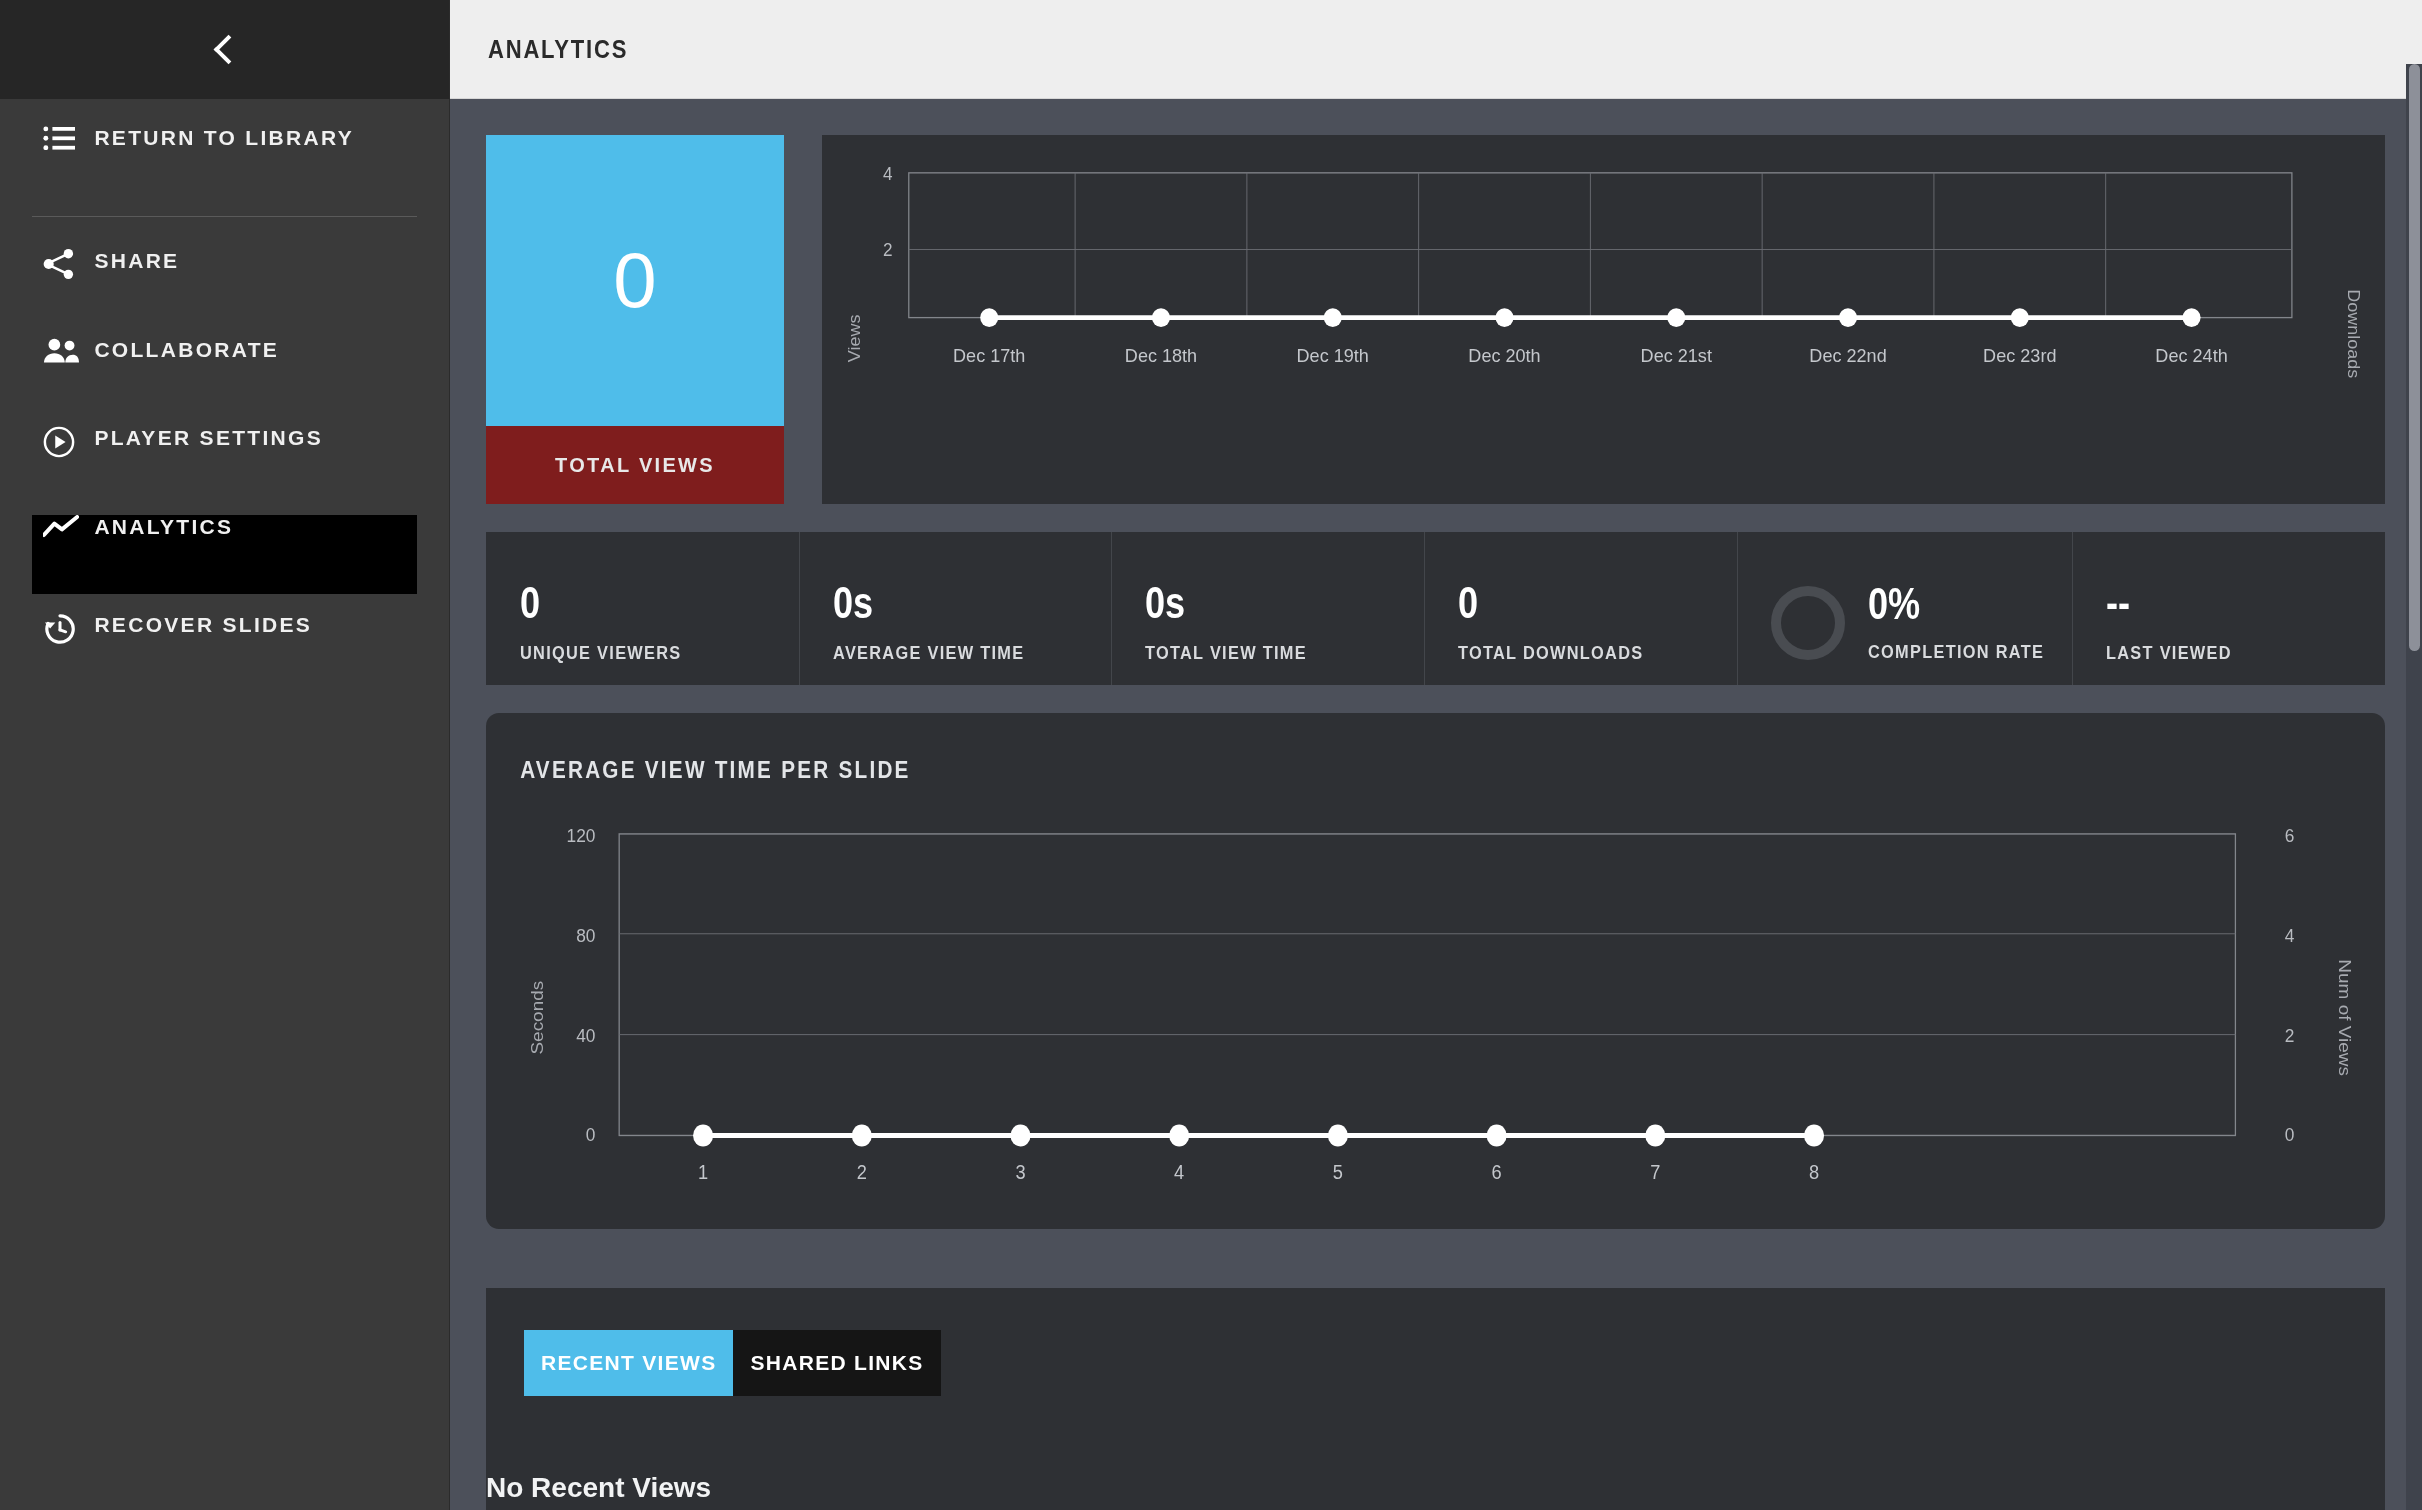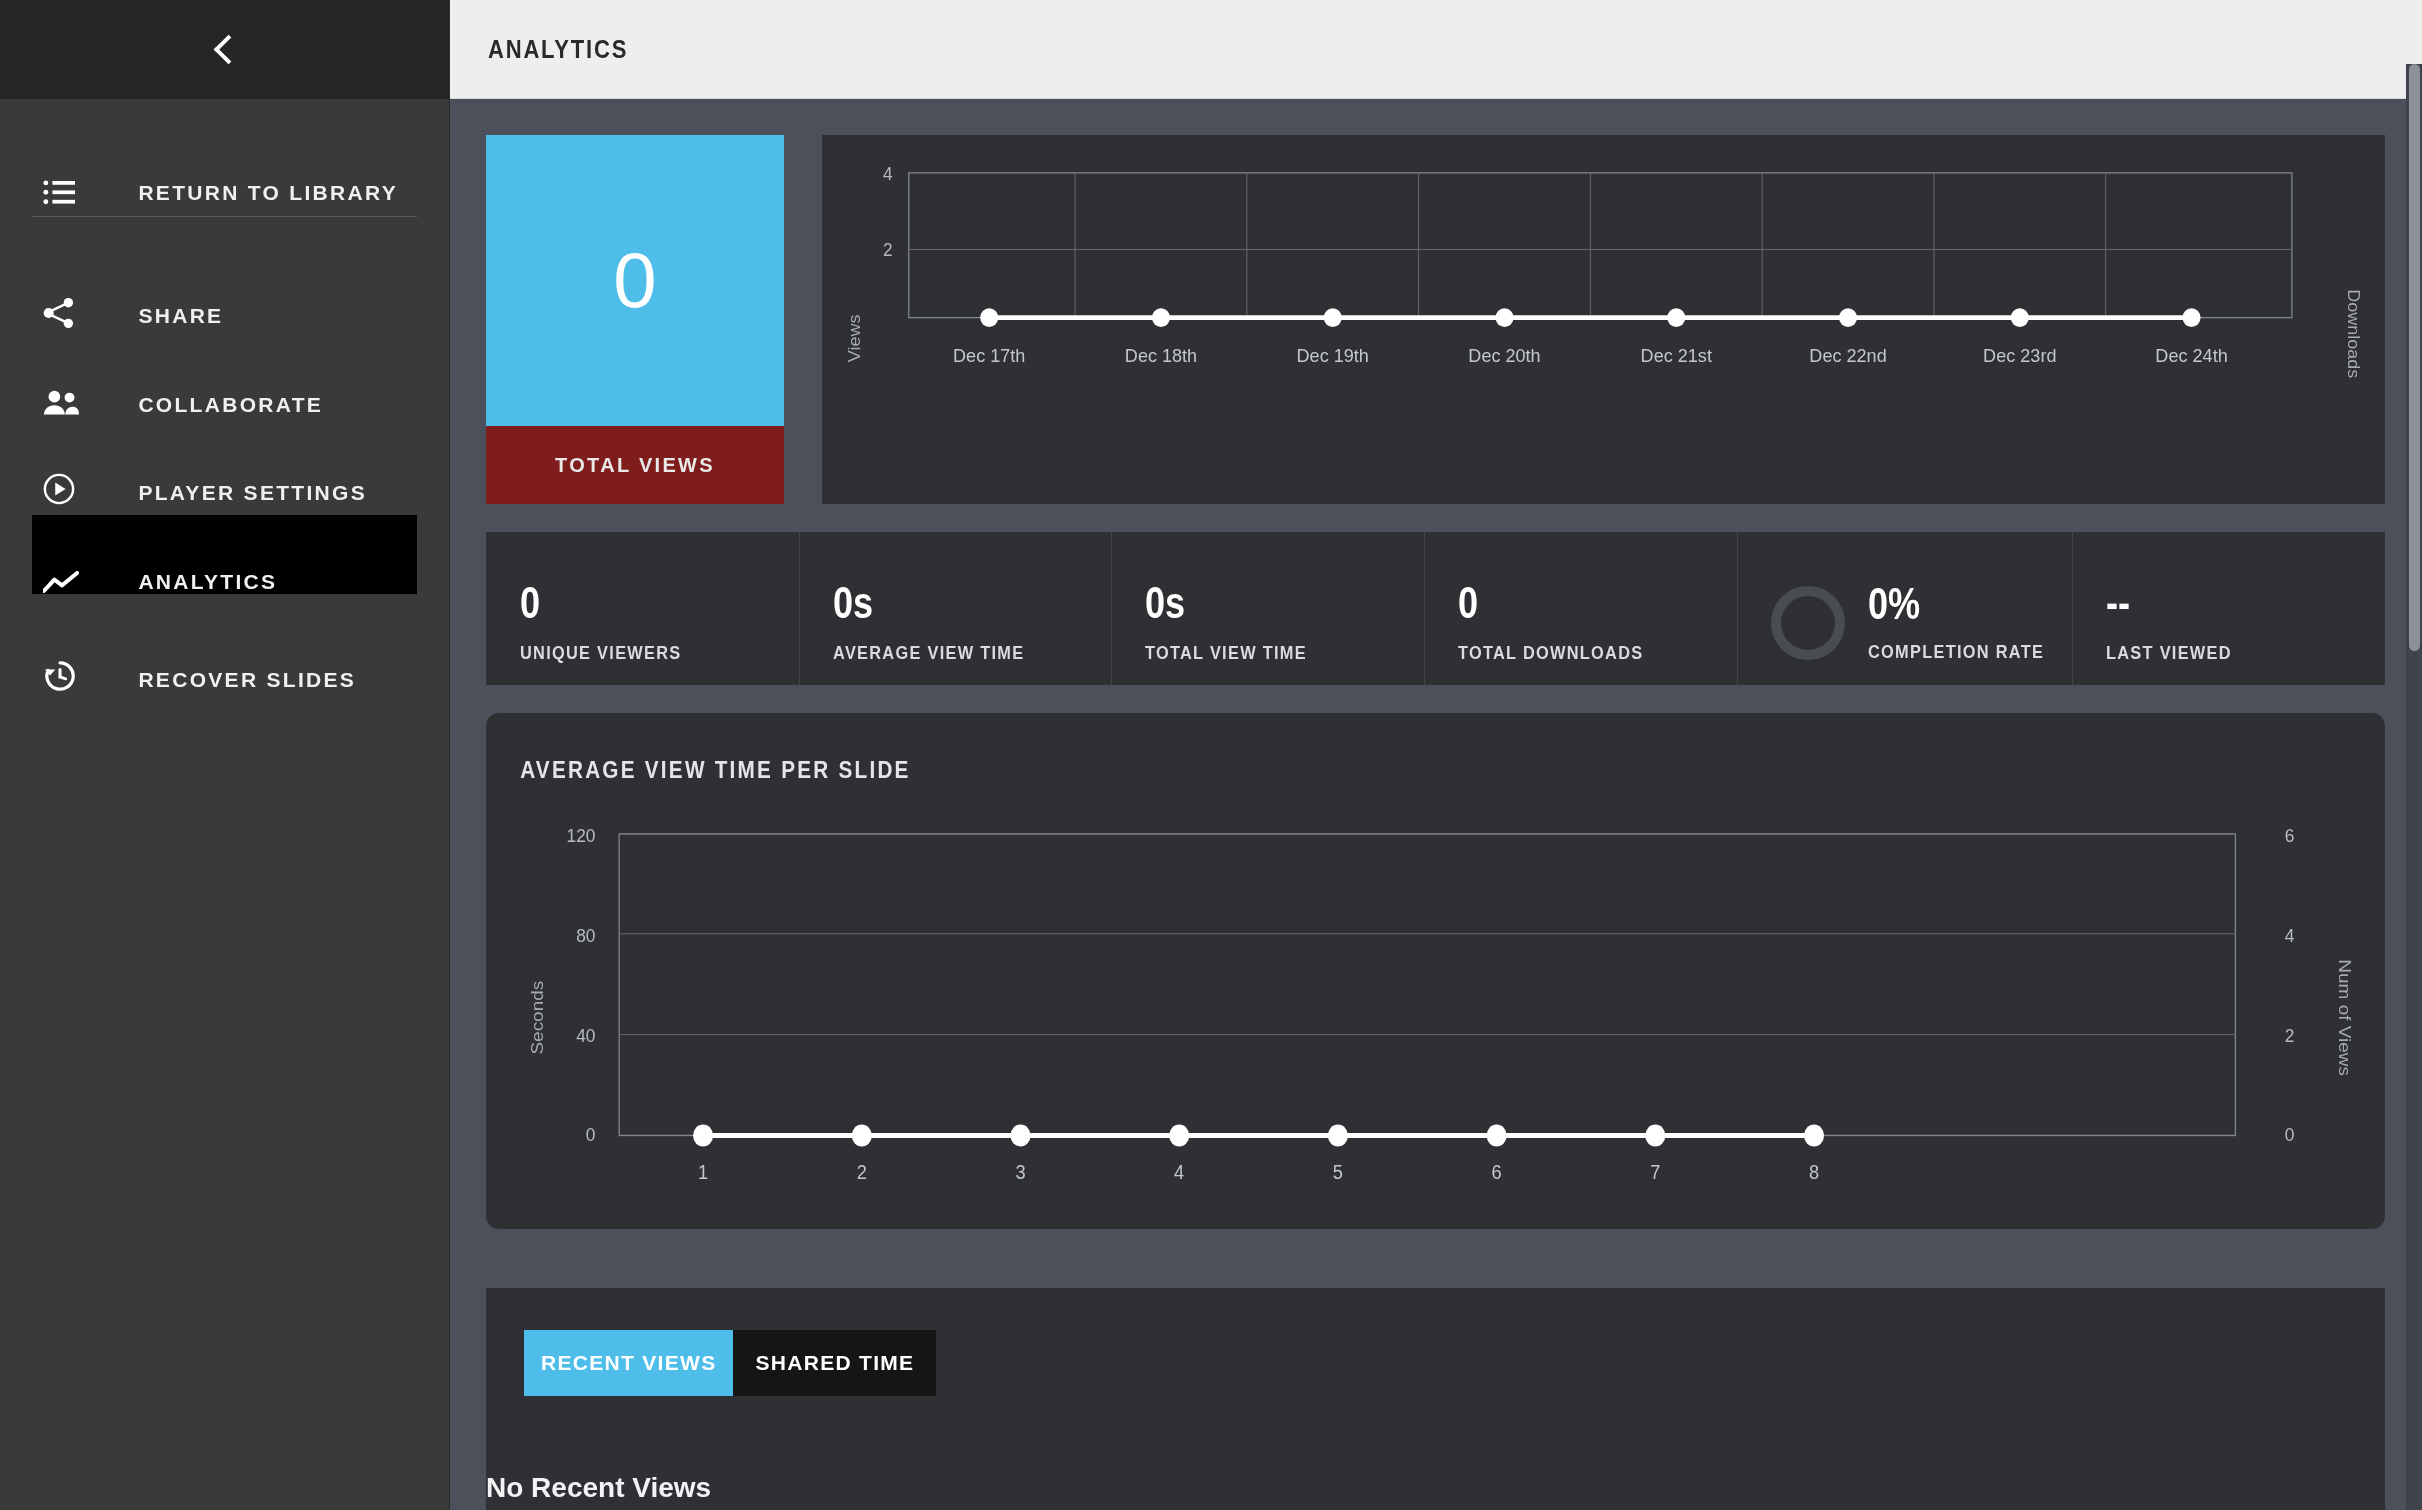--- a/index.html
+++ b/index.html
@@ -35,25 +35,24 @@
     width: 57px; height: 57px; display: flex; align-items: center; justify-content: center;
     cursor: pointer;
   }
   .chev {
     width: 21px; height: 21px;
     border-left: 4.7px solid #fff; border-bottom: 4.7px solid #fff;
     transform: rotate(45deg); margin-left: 7.6px;
   }
   .nav { padding-top: 0; }
   .nav-item {
-    display: flex; align-items: flex-end;
+    display: flex; align-items: flex-start;
     height: 79px; margin: 0 32px;
     padding-left: 11.4px;
     cursor: pointer;
-    gap: 44px;
   }
   .nav-item.active { background: #000; }
   .nav-ico {
     width: 51px; flex: 0 0 51px; display: flex; align-items: center; justify-content: flex-start;
     color: #fff;
   }
   .nav-ico svg { display: block; }
   .nav-label {
     color: #f0f0f0; font-size: 21px; font-weight: 700;
     letter-spacing: 2.3px;
@@ -465,21 +464,21 @@
           </svg>
         </div>
       </div>
 
       <div class="bottom-card">
         <div class="tabs">
           <div class="tab active">
             <span>RECENT VIEWS</span>
           </div>
           <div class="tab inactive">
-            <span>SHARED TIME</span>
+            <span>SHARED LINKS</span>
           </div>
         </div>
         <div class="empty-msg">No Recent Views</div>
       </div>
 
     </div>
 
     <div class="scrollbar">
       <div class="scroll-thumb"></div>
     </div>

